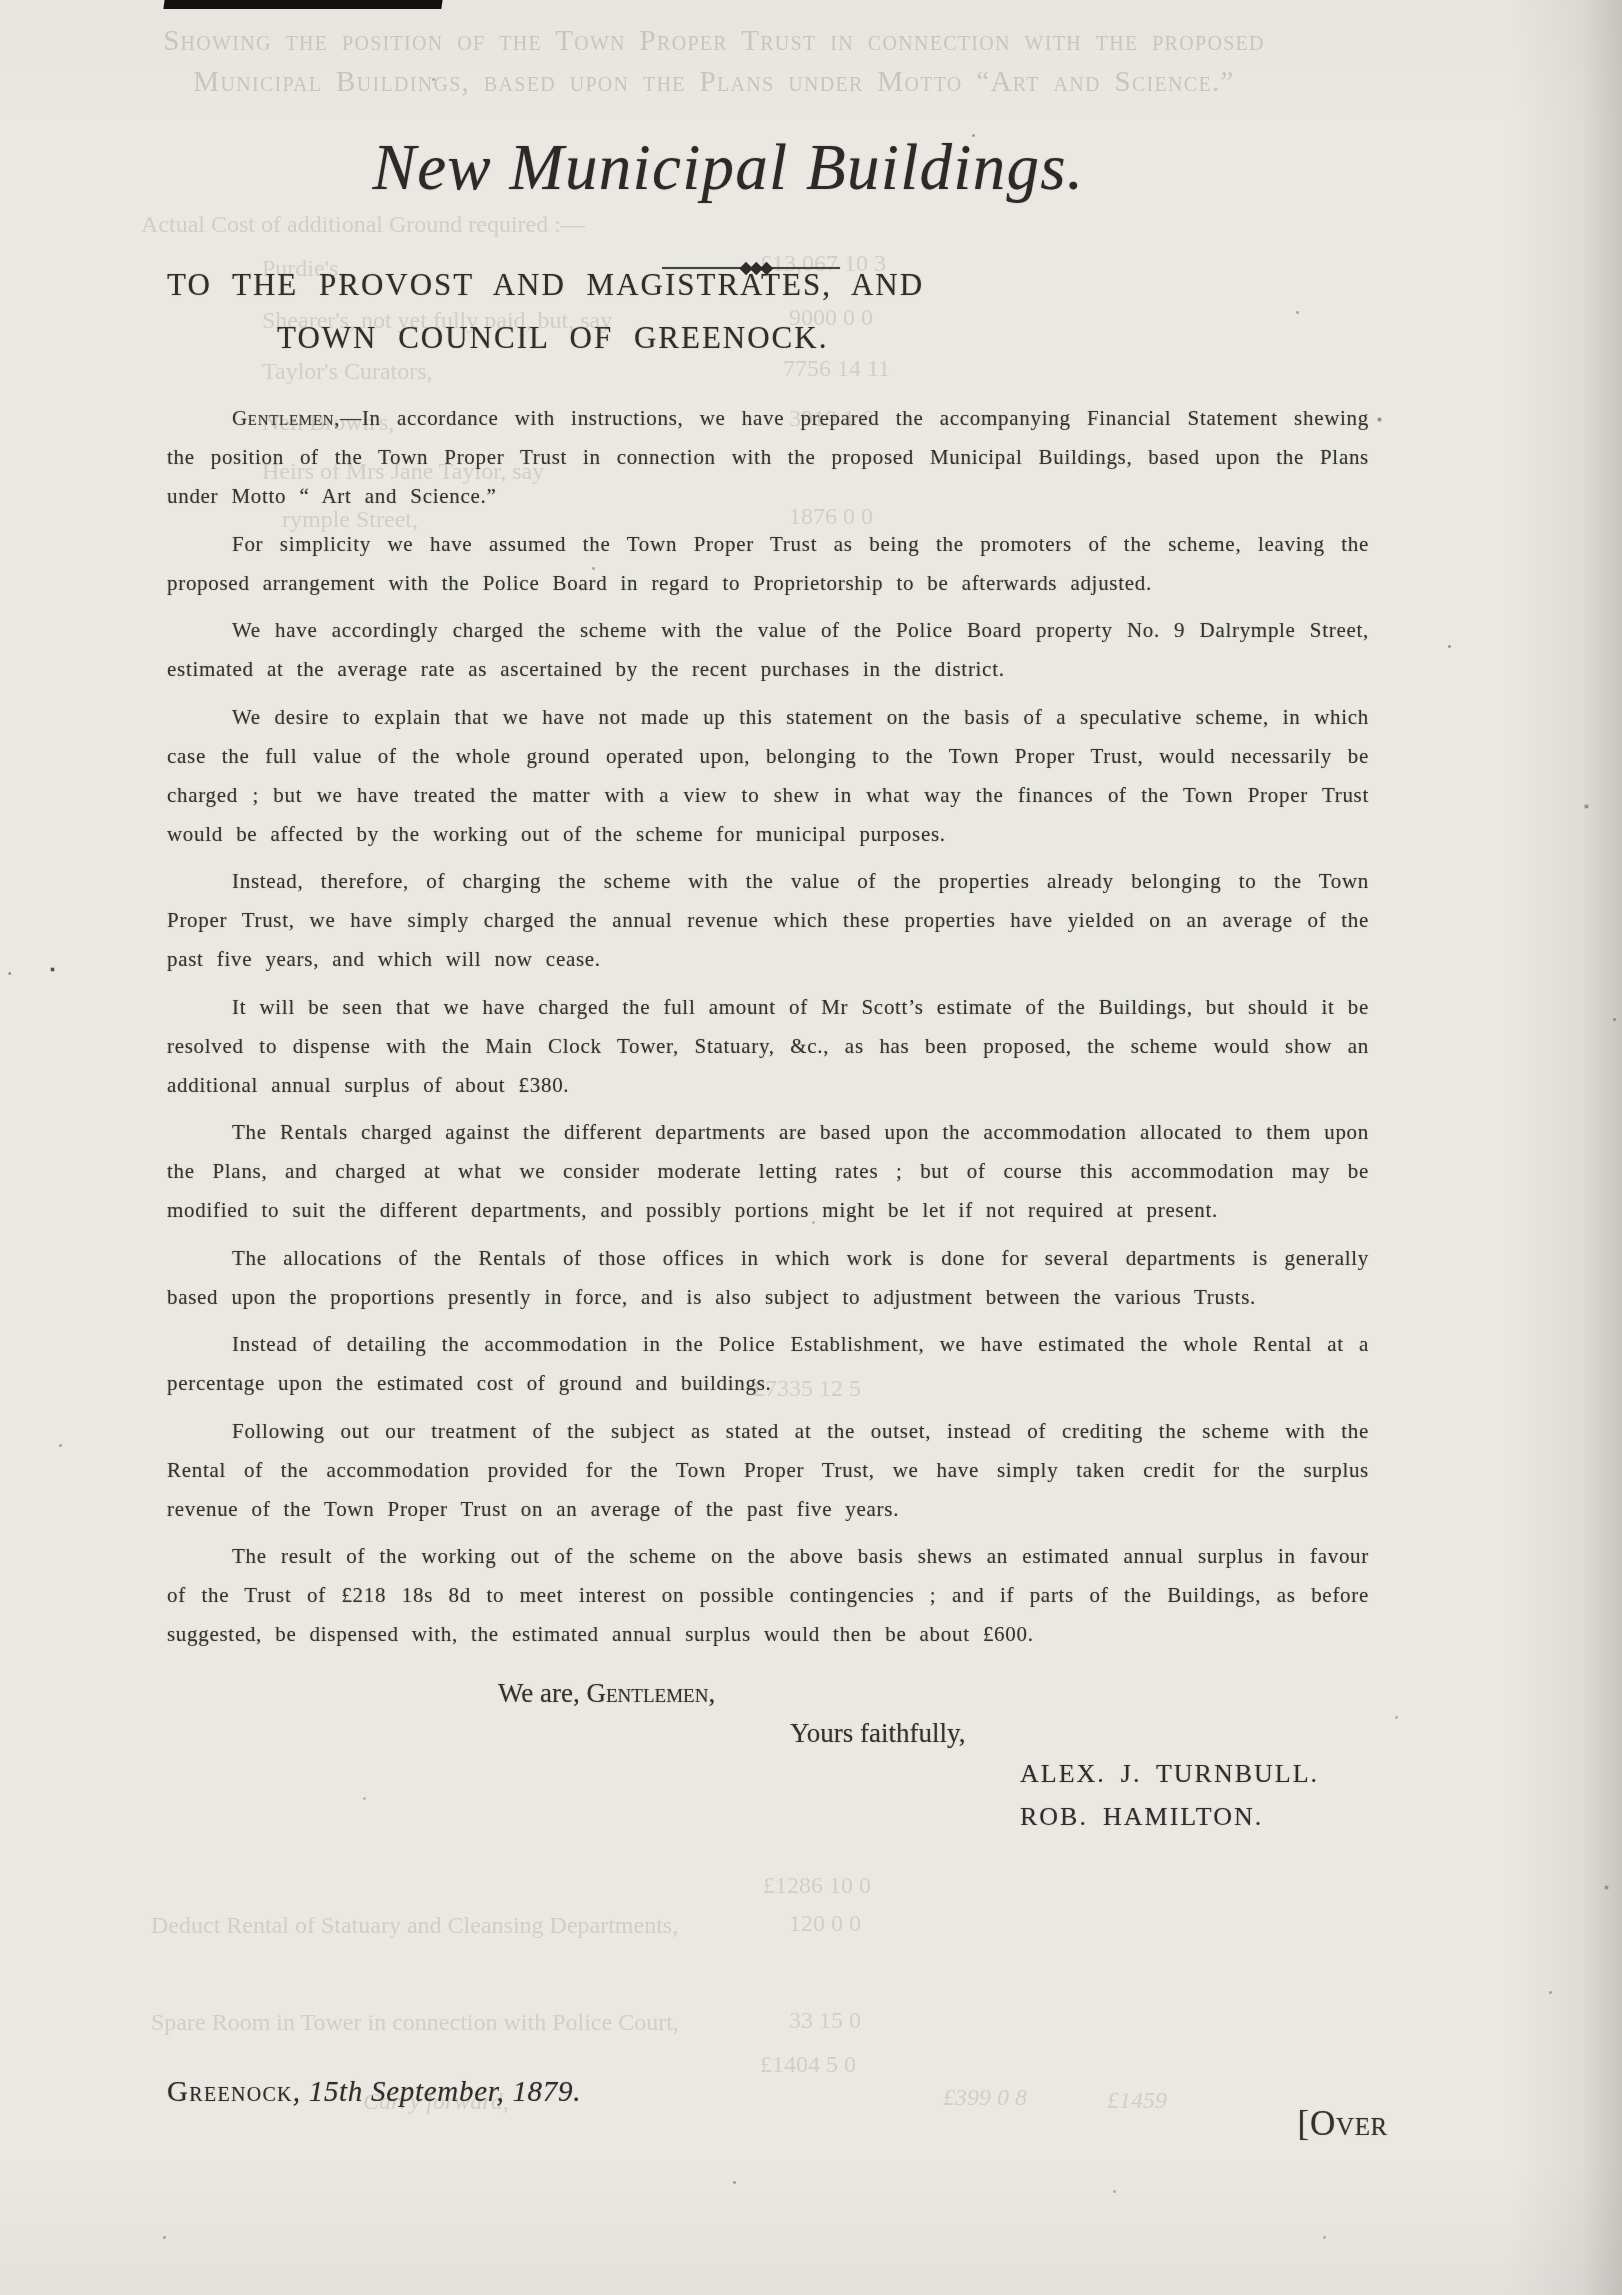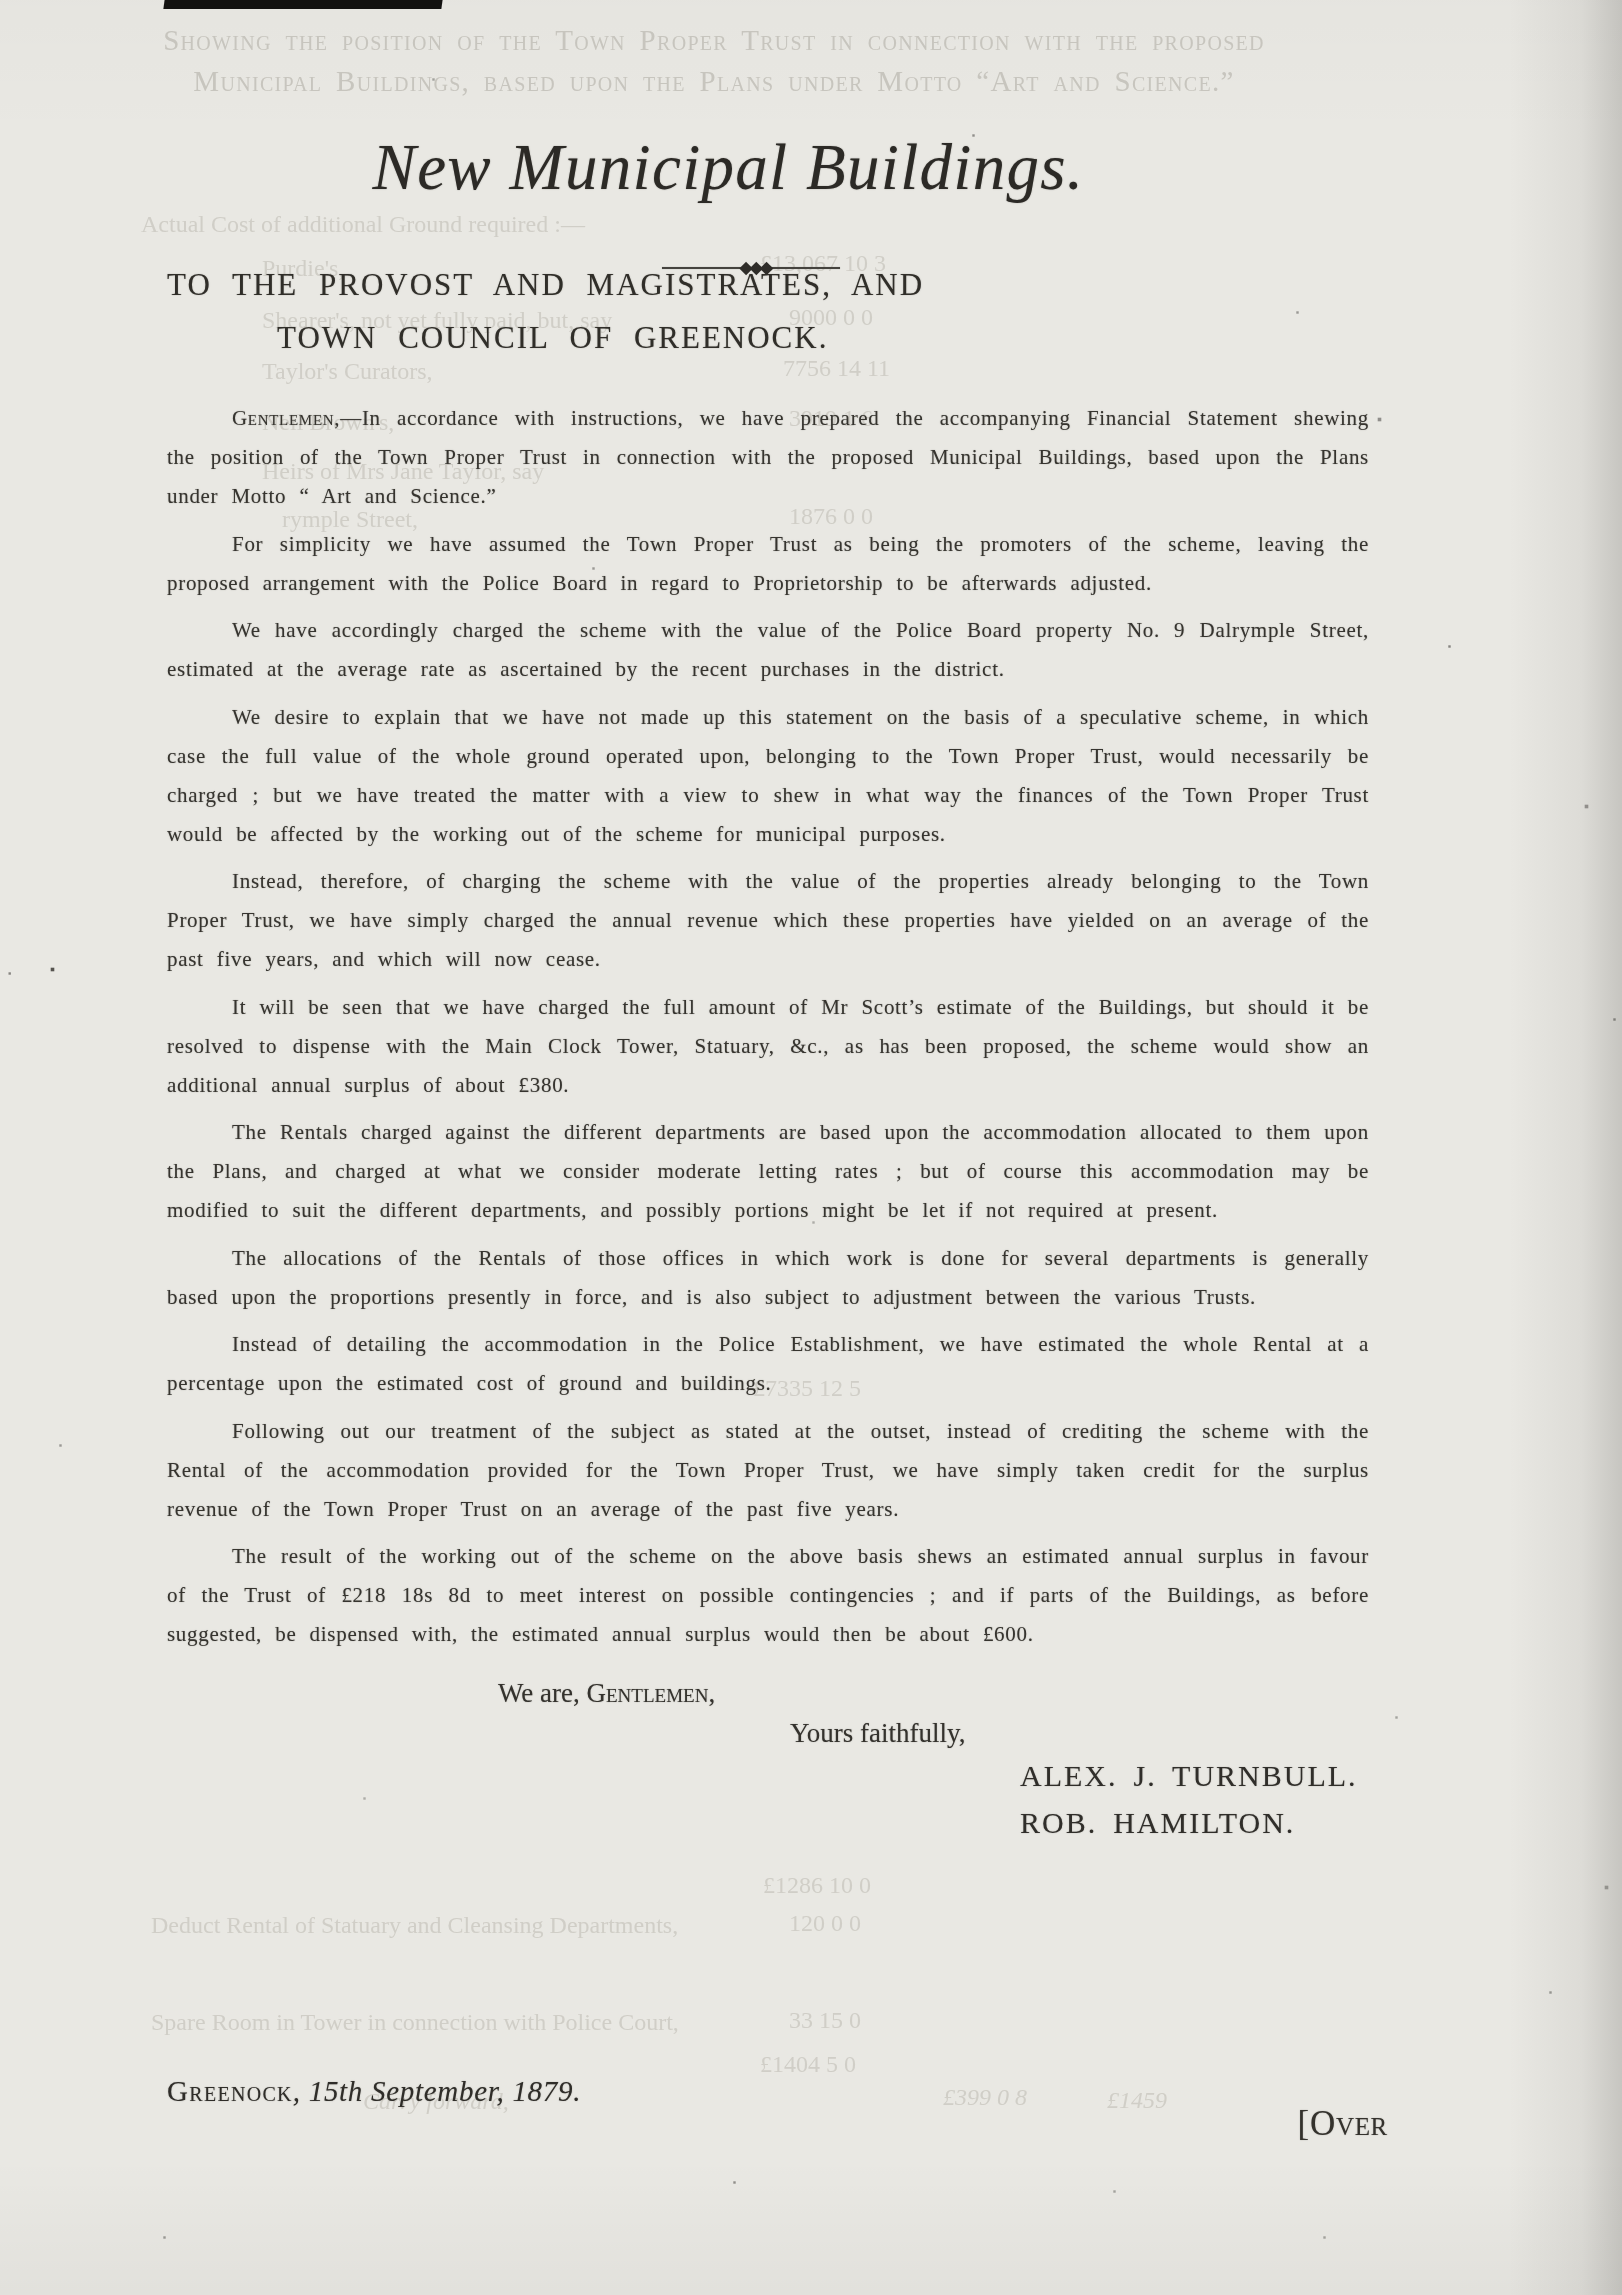--- a/index.html
+++ b/index.html
@@ -59,21 +59,21 @@
     word-spacing:7.2px;
     text-align:justify;
     text-indent:65px;
     color:#36342f;
   }
   p.body-par:last-child{margin-bottom:0;}
 
   .closing{margin-top:23.6px;font-size:27px;color:#34322d;}
   .closing .we-are{margin-left:331px;}
   .closing .yours{margin-left:623px;margin-top:9.2px;}
-  .closing .sig{margin-left:853px;font-size:30px;letter-spacing:2px;word-spacing:6.5px;color:#302e2a;}
+  .closing .sig{margin-left:853px;font-size:26px;letter-spacing:2px;word-spacing:6.5px;color:#302e2a;}
   .closing .sig.first{margin-top:10.5px;}
   .closing .sig.second{margin-top:13px;}
 
   .dateline{
     position:absolute;left:167px;top:2075px;
     font-size:29px;color:#2f2d29;
   }
   .dateline .place{font-variant:small-caps;letter-spacing:1.3px;}
   .dateline .rest{font-style:italic;letter-spacing:0.7px;}
 

